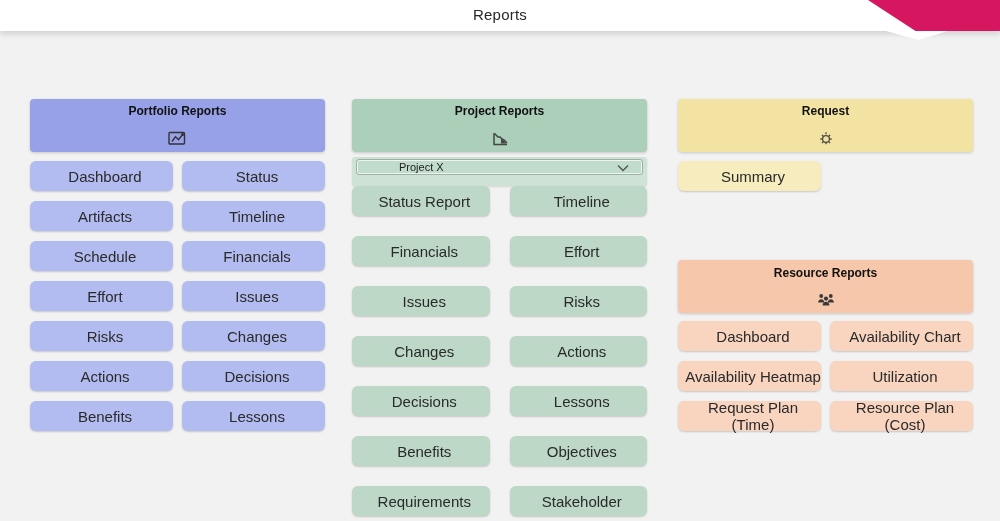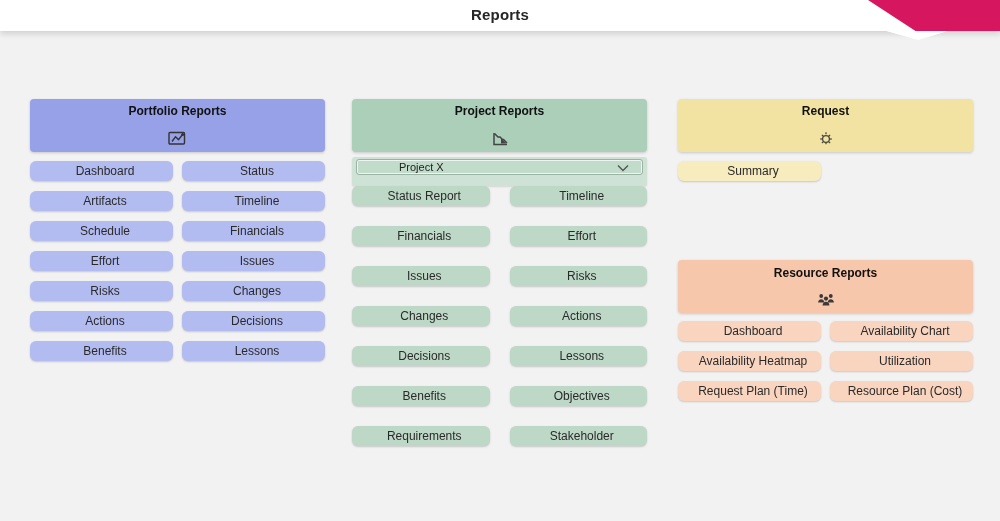--- a/index.html
+++ b/index.html
@@ -2,21 +2,21 @@
 <html><head>
 <meta charset="utf-8">
 <style>
   * { margin:0; padding:0; box-sizing:border-box; }
   html,body { width:1000px; height:521px; overflow:hidden; }
   body { font-family:"Liberation Sans", sans-serif; background:#f2f2f2; color:#1f1f1f; position:relative; }
 
   
   .topbar { position:absolute; top:0; left:0; width:1000px; height:31px; background:#ffffff;
             box-shadow:0 3px 6px rgba(0,0,0,0.14); z-index:5; }
-  .topbar h1 { text-align:center; font-size:15px; font-weight:700; line-height:30px; color:#262626;
+  .topbar h1 { text-align:center; font-size:15px; font-weight:400; line-height:30px; color:#262626;
                letter-spacing:0.2px; }
   .accent { position:absolute; top:0; right:0; width:132px; height:31px; background:#d6175f;
             clip-path:polygon(0 0, 100% 0, 100% 100%, 36% 100%); z-index:6; }
   .accent-wedge { position:absolute; top:31px; right:52px; width:62px; height:9px; background:#ffffff;
                   clip-path:polygon(0 0, 100% 0, 52% 100%); z-index:6; }
 
   
   .panel { position:absolute; width:295px; }
   .panel-portfolio { left:30px;  top:99px; }
   .panel-project   { left:352px; top:99px; }
@@ -27,22 +27,22 @@
                   display:flex; flex-direction:column; align-items:center; justify-content:center; gap:12px; }
   .panel-header .panel-title { font-size:12px; font-weight:700; color:#111; }
   .panel-header svg { display:block; }
 
   .hdr-portfolio { background:#97a1e8; }
   .hdr-project   { background:#accfb9; }
   .hdr-request   { background:#f3e3a3; }
   .hdr-resource  { background:#f7c7ab; }
 
   .btn-grid { display:grid; grid-template-columns:1fr 1fr; column-gap:9px; row-gap:10px; margin-top:9px; }
-  .pill { height:20px; border:none; border-radius:6px; font-family:"Liberation Sans", sans-serif;
-          font-size:12px; color:#2a2a2a; cursor:pointer; box-shadow:0 1px 2px rgba(0,0,0,0.18);
+  .pill { height:30px; border:none; border-radius:6px; font-family:"Liberation Sans", sans-serif;
+          font-size:15px; color:#2a2a2a; cursor:pointer; box-shadow:0 1px 2px rgba(0,0,0,0.18);
           display:flex; align-items:center; justify-content:center;padding-left:7px; }
   .pill-blue   { background:#b3bcf1; }
   .pill-green  { background:#bdd8c6; }
   .pill-yellow { background:#f6ecbd; }
   .pill-orange { background:#f9d5c0; }
 
   
   .dropdown-strip { margin-top:5px; height:29px; background:#cfe2d6; border-radius:3px;
                     box-shadow:0 1px 2px rgba(0,0,0,0.12); padding:3px 5px; }
   .dropdown { height:14px; background:#c2dccb; border:1px solid #eef4ef; outline:1px solid #9bb2a4;

